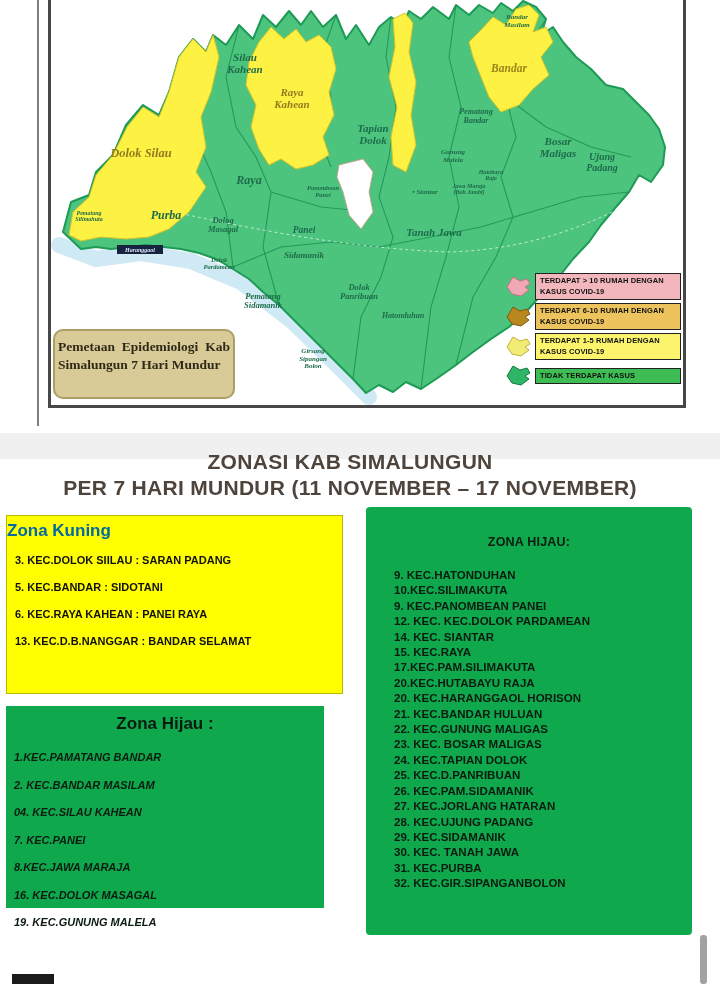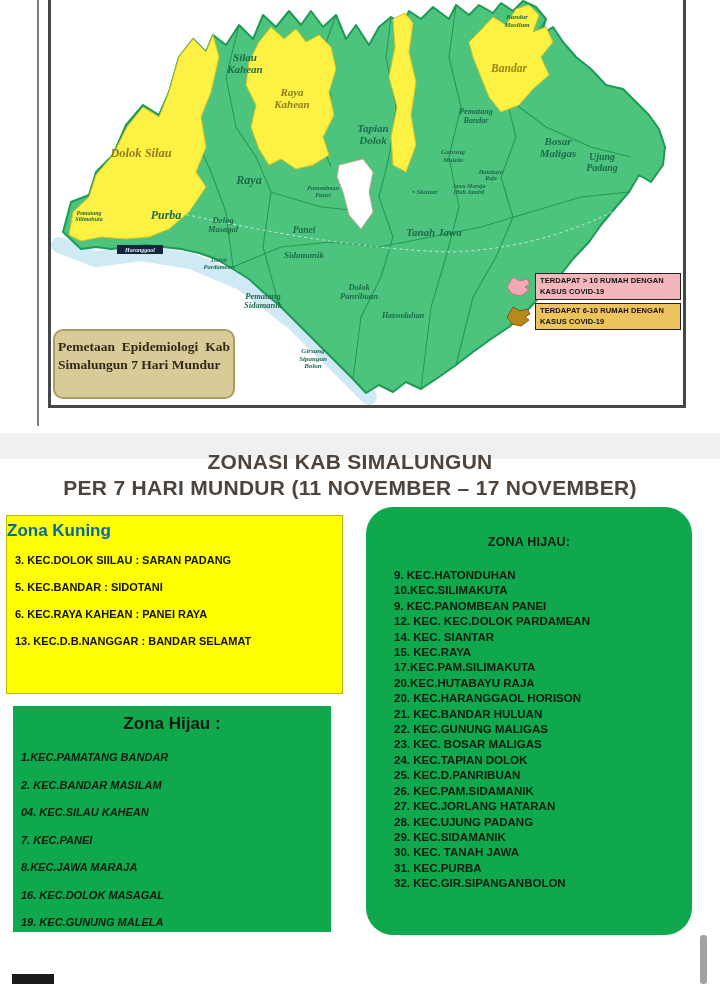--- a/index.html
+++ b/index.html
@@ -39,30 +39,29 @@
   }
   
   .zona-kuning{
     position:absolute;left:6px;top:515px;width:337px;height:179px;box-sizing:border-box;
     background:#ffff00;border:1px solid #b9b900;
   }
   .zona-kuning .zone-title{font-size:17px;font-weight:bold;color:#0369a1;text-align:left;margin-top:5px;}
   .zona-kuning .list-wrap{margin:13px 0 0 8px;}
   .zona-kuning .list-wrap div{font-size:11px;font-weight:bold;color:#111;margin-bottom:15px;}
   .zona-hijau-left{
-    position:absolute;left:6px;top:706px;width:318px;height:226px;box-sizing:border-box;
+    position:absolute;left:6px;top:706px;width:318px;height:202px;box-sizing:border-box;
     background:#0fa84d;
-    margin-left:7px;
   }
   .zona-hijau-left .zone-title{font-size:17px;font-weight:bold;color:#0b1b10;text-align:center;margin-top:8px;}
   .zona-hijau-left .list-wrap{margin:17px 0 0 8px;}
   .zona-hijau-left .list-wrap div{font-size:11px;font-weight:bold;color:#0b1b10;margin-bottom:15.5px;font-style:italic;}
   .zona-hijau-right{
     position:absolute;left:366px;top:507px;width:326px;height:428px;box-sizing:border-box;
-    background:#0fa84d;border-radius:27px;
+    background:#0fa84d;border-radius:4px;
   }
   .zona-hijau-right .zone-title{font-size:12.5px;font-weight:bold;color:#0b1b10;text-align:center;margin-top:28px;letter-spacing:.2px;}
   .zona-hijau-right .list-wrap{margin:19px 0 0 28px;}
   .zona-hijau-right .list-wrap div{font-size:11.5px;font-weight:bold;color:#0b1b10;line-height:15.4px;}
   
   .cropped-black-box{position:absolute;left:12px;top:974px;width:42px;height:10px;background:#1b1b1b;}
   .scrollbar-thumb{position:absolute;left:700px;top:935px;width:7px;height:49px;background:#a2a2a2;border-radius:3px;}
 </style>
 </head>
 <body>
@@ -134,20 +133,32 @@
           <polygon points="10,3 17,7 24,5 27,10 22,13 26,16 18,22 9,20 4,13 7,8" fill="#f0a8b4" stroke="#c2737f" stroke-width="1"></polygon>
         </svg>
         <div class="legend-label" style="background: rgb(242, 183, 189);">TERDAPAT &gt; 10  RUMAH DENGAN KASUS COVID-19</div>
       </div>
       <div class="legend-row">
         <svg width="30" height="26" class="legend-swatch">
           <polygon points="10,3 17,7 24,5 27,10 22,13 26,16 18,22 9,20 4,13 7,8" fill="#b8871d" stroke="#7d5a0d" stroke-width="1"></polygon>
         </svg>
         <div class="legend-label" style="background: rgb(236, 195, 92);">TERDAPAT  6-10 RUMAH DENGAN KASUS COVID-19</div>
       </div>
+      <div class="legend-row">
+        <svg width="30" height="26" class="legend-swatch">
+          <polygon points="10,3 17,7 24,5 27,10 22,13 26,16 18,22 9,20 4,13 7,8" fill="#f3ec74" stroke="#bdb43a" stroke-width="1"></polygon>
+        </svg>
+        <div class="legend-label" style="background: rgb(251, 244, 108);">TERDAPAT  1-5 RUMAH DENGAN KASUS COVID-19</div>
+      </div>
+      <div class="legend-row">
+        <svg width="30" height="26" class="legend-swatch">
+          <polygon points="10,3 17,7 24,5 27,10 22,13 26,16 18,22 9,20 4,13 7,8" fill="#2eb566" stroke="#157a3e" stroke-width="1"></polygon>
+        </svg>
+        <div class="legend-label" style="background: rgb(61, 189, 83);">TIDAK TERDAPAT KASUS</div>
+      </div>
     </div>
 
   <div class="map-info-box">Pemetaan Epidemiologi Kab Simalungun 7 Hari Mundur</div>
 </div>
 
 <div class="page-separator"></div>
 
 <div class="page-title">
   <div>ZONASI KAB SIMALUNGUN</div>
   <div>PER 7 HARI MUNDUR (11 NOVEMBER – 17 NOVEMBER)</div>

